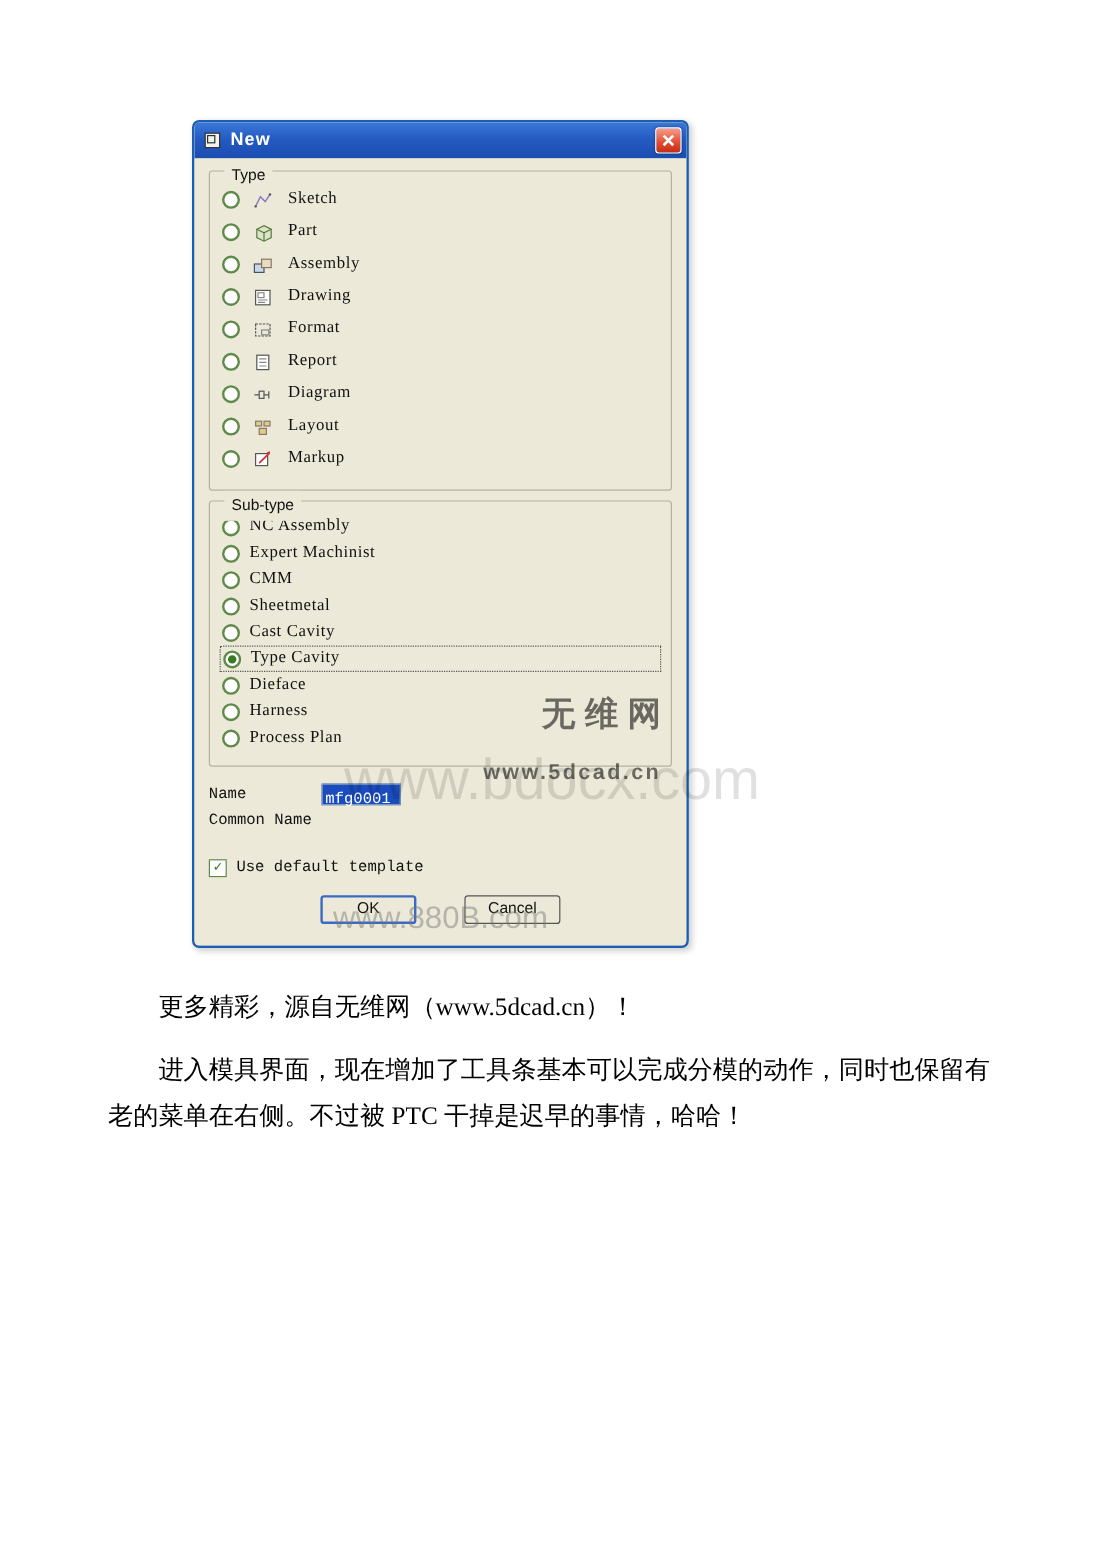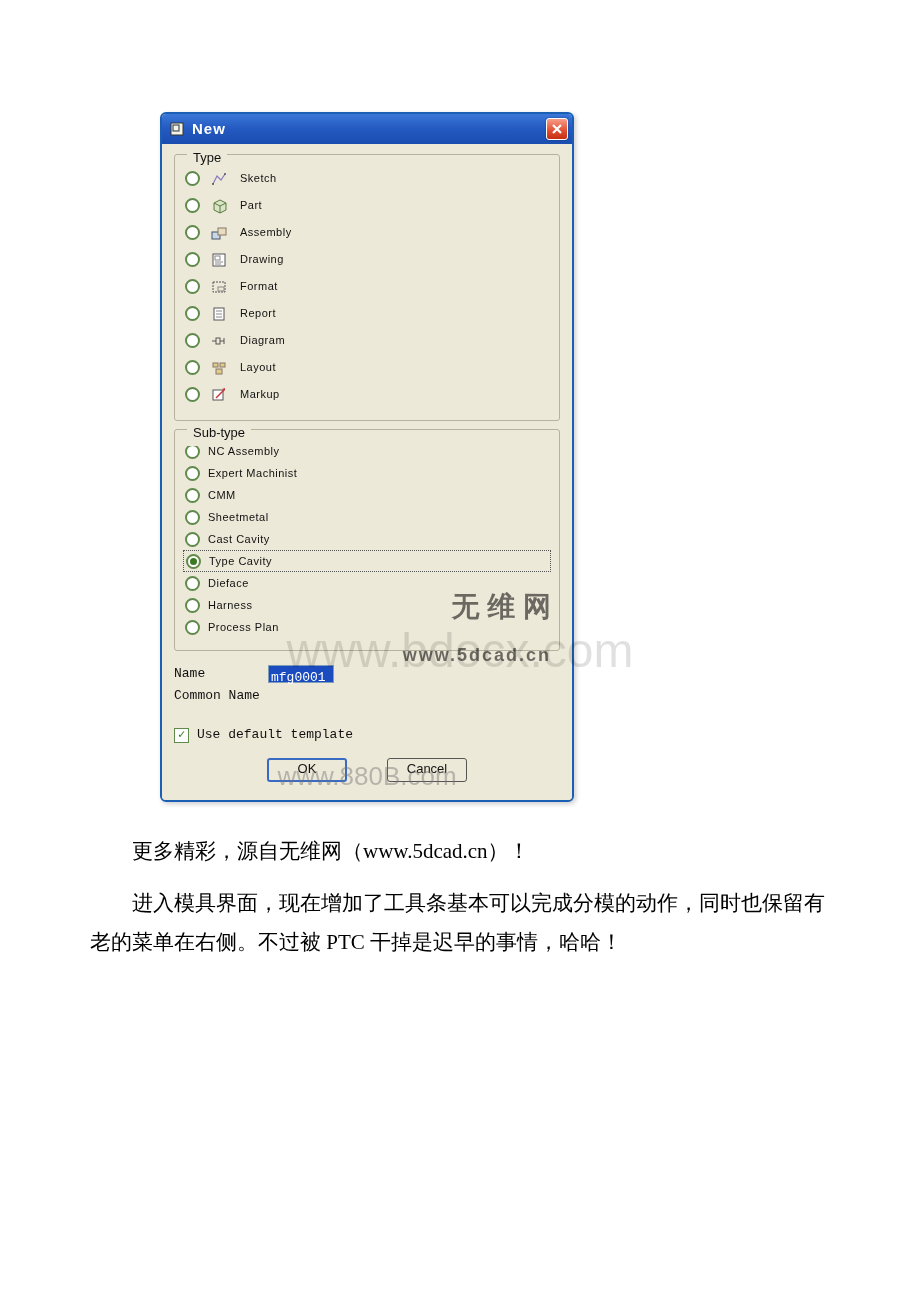--- a/index.html
+++ b/index.html
@@ -6,21 +6,21 @@
     body {
       font-family: "SimSun", "宋体", serif;
       background: #fff;
       padding: 100px 90px 40px 90px;
       font-size: 21px;
       line-height: 1.9;
       position: relative;
     }
     .dialog {
       width: 414px;
-      margin: 12px auto 30px 70px;
+      margin: 0 auto 30px 70px;
       border: 2px solid #1a5fb4;
       border-radius: 6px;
       overflow: hidden;
       background: #ece9d8;
       box-shadow: 2px 2px 5px rgba(0,0,0,0.2);
     }
     .titlebar {
       background: linear-gradient(to bottom, #3b77d8 0%, #2359c0 50%, #1b4db0 100%);
       height: 30px;
       display: flex;
@@ -106,21 +106,21 @@
       background: #3a7a23;
       border-radius: 50%;
     }
     .type-icon {
       width: 22px; height: 18px;
       margin-right: 10px;
       display: inline-flex;
       align-items: center;
       justify-content: center;
     }
-    .type-label, .sub-label { font-family: Liberation Sans, sans-serif; font-size: 11px; letter-spacing: 0.5px; }
+    .type-label, .sub-label { font-family: Liberation Serif, serif; font-size: 14px; letter-spacing: 0.5px; }
     .name-area {
       padding: 8px 4px;
       font-family: "Courier New", monospace;
       font-size: 13px;
     }
     .field-row { display: flex; align-items: center; height: 22px; }
     .field-label { width: 94px; }
     .field-input {
       height: 18px;
       border: 1px solid #7f9db9;

